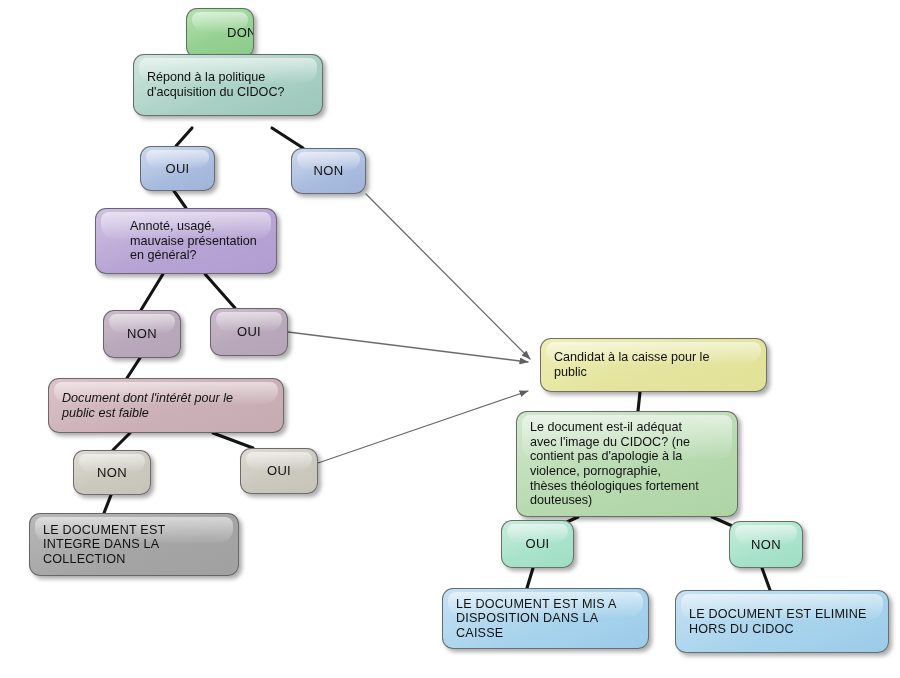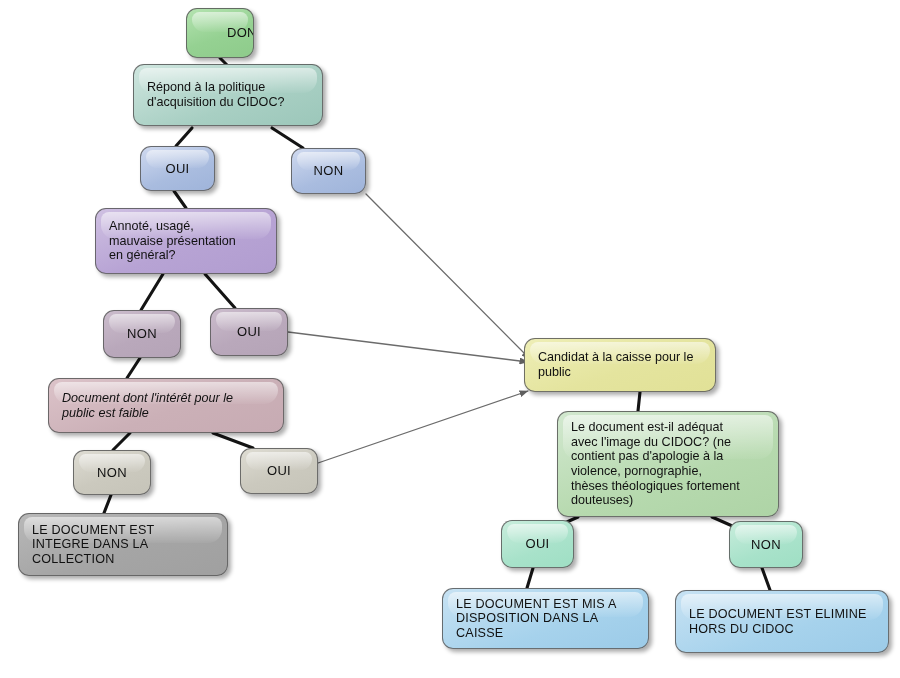--- a/index.html
+++ b/index.html
@@ -73,21 +73,21 @@
   }
 
   
   .c-green    { background: linear-gradient(160deg,#b4e3b0 0%,#95d192 55%,#8ecb8b 100%); }
   .c-teal     { background: linear-gradient(160deg,#cfe6df 0%,#a8cfc3 60%,#9cc7ba 100%); }
   .c-blue     { background: linear-gradient(160deg,#cfd9ef 0%,#a9bcdf 60%,#9fb4da 100%); }
   .c-purple   { background: linear-gradient(160deg,#cfc0e2 0%,#b7a3d4 55%,#b19dd0 100%); }
   .c-purple2  { background: linear-gradient(160deg,#cbbccc 0%,#b9a8bb 55%,#b5a4b7 100%); }
   .c-rose     { background: linear-gradient(160deg,#dcc3c9 0%,#cbb0b7 55%,#c7abb3 100%); }
   .c-stone    { background: linear-gradient(160deg,#dedcd3 0%,#cbc9be 55%,#c6c4b9 100%); }
-  .c-gray     { background: linear-gradient(160deg,#b8b8b8 0%,#a5a5a5 55%,#a0a0a0 100%); }
+  .c-gray     { background: linear-gradient(160deg,#b8b8b8 0%,#a5a5a5 55%,#a0a0a0 100%); margin-left: 11px; }
   .c-yellow   { background: linear-gradient(160deg,#eeeeb6 0%,#e4e49e 55%,#e1e197 100%); }
   .c-green2   { background: linear-gradient(160deg,#d2e8cf 0%,#b6d9ae 60%,#aed4a6 100%); }
   .c-mint     { background: linear-gradient(160deg,#c8eddc 0%,#a8e2ca 60%,#9fdfc4 100%); }
   .c-skyblue  { background: linear-gradient(160deg,#c7e2f3 0%,#a6d2ec 60%,#9ccbe8 100%); }
 </style>
 </head>
 <body>
 
 <div id="canvas">
 
@@ -116,31 +116,31 @@
         <path d="M 712,517 L 755,536" fill="none" stroke="#141414" stroke-width="3.1" stroke-linecap="round"></path>
         <path d="M 533,568 L 527,588" fill="none" stroke="#141414" stroke-width="3.1" stroke-linecap="round"></path>
         <path d="M 762,568 L 770,590" fill="none" stroke="#141414" stroke-width="3.1" stroke-linecap="round"></path>
       </g>
   </svg>
 
   <div id="node-layer">
       <div class="node pill c-green" style="left: 186px; top: 8px; width: 68px; height: 50px; padding-left: 40px;">
         <div class="txt">DON</div>
       </div>
-      <div class="node box c-teal" style="left: 133px; top: 64px; width: 190px; height: 62px;">
+      <div class="node box c-teal" style="left: 133px; top: 54px; width: 190px; height: 62px;">
         <div class="txt">Répond à la politique
 d'acquisition du CIDOC?</div>
       </div>
       <div class="node pill c-blue" style="left: 140px; top: 146px; width: 75px; height: 45px;">
         <div class="txt">OUI</div>
       </div>
       <div class="node pill c-blue" style="left: 291px; top: 148px; width: 75px; height: 46px;">
         <div class="txt">NON</div>
       </div>
-      <div class="node box c-purple" style="left: 95px; top: 208px; width: 182px; height: 66px;">
+      <div class="node box c-purple" style="left: 95px; top: 208px; width: 182px; height: 66px; padding-left: 21px;">
         <div class="txt">Annoté, usagé,
 mauvaise présentation
 en général?</div>
       </div>
       <div class="node pill c-purple2" style="left: 103px; top: 310px; width: 78px; height: 48px;">
         <div class="txt">NON</div>
       </div>
       <div class="node pill c-purple2" style="left: 210px; top: 308px; width: 78px; height: 48px;">
         <div class="txt">OUI</div>
       </div>
@@ -152,25 +152,25 @@
         <div class="txt">NON</div>
       </div>
       <div class="node pill c-stone" style="left: 240px; top: 448px; width: 78px; height: 46px;">
         <div class="txt">OUI</div>
       </div>
       <div class="node box terminal c-gray" style="left: 18px; top: 513px; width: 210px; height: 63px;">
         <div class="txt">LE DOCUMENT EST
 INTEGRE DANS LA
 COLLECTION</div>
       </div>
-      <div class="node box c-yellow" style="left: 524px; top: 338px; width: 192px; height: 54px;">
+      <div class="node box c-yellow" style="left: 540px; top: 338px; width: 227px; height: 54px;">
         <div class="txt">Candidat à la caisse pour le
 public</div>
       </div>
-      <div class="node box c-green2" style="left: 557px; top: 411px; width: 222px; height: 106px;">
+      <div class="node box c-green2" style="left: 516px; top: 411px; width: 222px; height: 106px;">
         <div class="txt">Le document est-il adéquat
 avec l'image du CIDOC? (ne
 contient pas d'apologie à la
 violence, pornographie,
 thèses théologiques fortement
 douteuses)</div>
       </div>
       <div class="node pill c-mint" style="left: 501px; top: 520px; width: 73px; height: 48px;">
         <div class="txt">OUI</div>
       </div>

